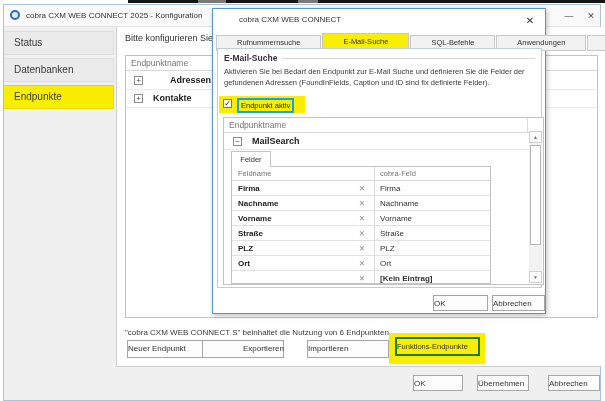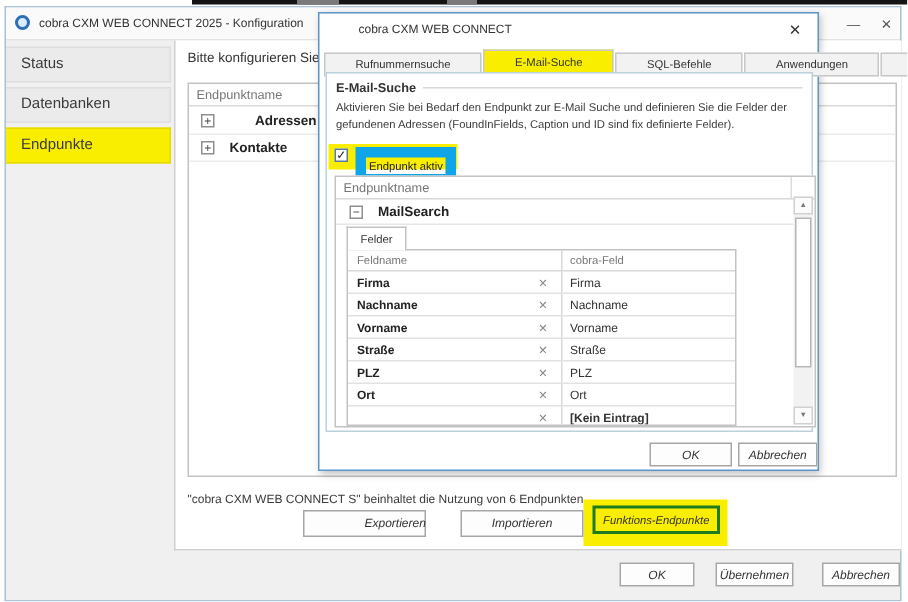--- a/index.html
+++ b/index.html
@@ -26,41 +26,41 @@
 
   
   .content-panel { left:112px; top:22px; width:485px; height:340px; background:#fff; border-left:1px solid #cfcfcf; border-bottom:1px solid #cfcfcf; }
   .instruction { left:8px; top:6px; font-size:9px; color:#333; white-space:nowrap; }
   .main-table { left:8px; top:28px; width:473px; height:263px; background:#fff; border:1px solid #c3c3c3; }
   .tbl-header { left:0; top:0; width:100%; height:15px; border-bottom:1px solid #d8d8d8; font-size:8.5px; color:#767676; line-height:15px; padding-left:5px; }
   .ep-row { left:0; width:100%; height:18px; border-bottom:1px solid #ececec; }
   .expander { width:9px; height:9px; border:1px solid #8f8f8f; background:#fff; font-size:8px; line-height:7px; text-align:center; color:#444; }
   .ep-label { font-size:9px; font-weight:bold; color:#222; }
   .license-note { left:8px; top:301px; font-size:8px; color:#3a3a3a; white-space:nowrap; }
-  .btn { background:#fdfdfd; border:1px solid #a6a6a6; font-size:8px; color:#333; text-align:center;
-         font-family:"Liberation Sans", sans-serif; line-height:16px;font-style:italic; }
+  .btn { background:#fdfdfd; border:1px solid #a6a6a6; font-size:8px; color:#333; text-align:left;
+         font-family:"Liberation Sans", sans-serif; line-height:16px; }
   .action-btn { top:313px; width:82px; height:18px; }
   .hl-wrap { left:272px; top:306px; width:96px; height:31px; background:#f9ee00; }
   .fn-btn { left:278px; top:310px; width:85px; height:19px; background:#f9ee00; border:2px solid #1e7b1e; font-size:7.5px; line-height:15px; }
   .footer-btn { top:370px; width:52px; height:16px; }
 
   
   .dialog { left:212px; top:8px; width:334px; height:306px; background:#fff; border:1px solid #5a96c8; box-shadow:1px 2px 5px rgba(0,0,0,0.25); }
   .dlg-title { left:10px; top:6px; font-size:8px; color:#333; white-space:nowrap;margin-left:16px; }
   .dlg-close { left:310px; top:5px; width:14px; height:14px; font-size:10px; color:#333; text-align:center; line-height:14px; }
   .tabstrip { left:3px; top:24px; height:17px; white-space:nowrap; }
   .tab { display:inline-block; font-size:7.5px; color:#333; padding:0 20px; line-height:14px; border:1px solid #c8c8c8; background:#f2f2f2; margin-right:1px; vertical-align:bottom; }
   .tab.active { background:#f9ee00; border-bottom-color:#f9ee00; line-height:16px; font-weight:normal; }
   .dlg-panel { left:4px; top:39px; width:325px; height:240px; background:#fff; border:1px solid #bccfdd; }
   .sec-title { left:6px; top:4px; font-size:8.5px; font-weight:bold; color:#333; }
   .sec-line { left:64px; right:6px; top:9px; height:0; border-top:1px solid #d8d8d8; }
   .desc { left:6px; font-size:7.5px; color:#3c3c3c; white-space:nowrap; }
   .cb-hl { left:1px; top:47px; width:86px; height:17px; background:#f9ee00; }
   .cb-box { left:5px; top:50px; width:9px; height:9px; border:1px solid #5a7b9c; background:#fff; font-size:8px; line-height:8px; text-align:center; color:#222; }
-  .cb-label { left:19px; top:49px; font-size:7.5px; color:#222; border:7px solid #0ea5e9; padding:1px 2px; }
+  .cb-label { left:19px; top:49px; font-size:7.5px; color:#222; border:2px solid #0ea5e9; padding:1px 2px; }
 
   .dlg-table { left:5px; top:68px; width:321px; height:168px; background:#fff; border:1px solid #c3c3c3; }
   .dlg-tbl-divider { left:303px; top:0; height:15px; width:0; border-left:1px solid #dcdcdc; }
   .group-row { left:0; top:15px; width:305px; height:17px; border-bottom:1px solid #e7e7e7; }
   .fields-tab { left:7px; top:33px; width:40px; height:16px; background:#fff; border:1px solid #c3c3c3; border-bottom:none; font-size:7.5px; line-height:15px; text-align:center; color:#333; z-index:2; }
   .inner-grid { left:7px; top:48px; width:260px; height:118px; border:1px solid #c3c3c3; overflow:hidden; background:#fff; }
   .grid-head { left:0; top:0; width:100%; height:14px; border-bottom:1px solid #d8d8d8; }
   .gh-c1 { left:6px; top:0; font-size:7.5px; color:#767676; line-height:14px; }
   .gh-c2 { left:148px; top:0; font-size:7.5px; color:#767676; line-height:14px; }
   .grid-vline { left:142px; top:0; bottom:0; width:0; border-left:1px solid #d8d8d8; }
@@ -109,20 +109,21 @@
         </div>
         <div class="abs ep-row" style="top:34px;">
           <span class="abs expander" style="left:8px;top:4px;">+</span>
           <span class="abs ep-label" style="left:27px;top:3px;">Kontakte</span>
         </div>
       </div>
 
       <div class="abs license-note">"cobra CXM WEB CONNECT S" beinhaltet die Nutzung von 6 Endpunkten.</div>
 
       <div class="abs hl-wrap"></div>
+      <div class="abs btn action-btn" style="left:10px;">Neuer Endpunkt</div>
       <div class="abs btn action-btn" style="left:85px;padding-left:40px;">Exportieren</div>
       <div class="abs btn action-btn" style="left:190px;">Importieren</div>
       <div class="abs btn fn-btn">Funktions-Endpunkte</div>
     </div>
 
     <div class="abs btn footer-btn" style="left:409px;width:50px;">OK</div>
     <div class="abs btn footer-btn" style="left:473px;">Übernehmen</div>
     <div class="abs btn footer-btn" style="left:544px;">Abbrechen</div>
   </div>
 

